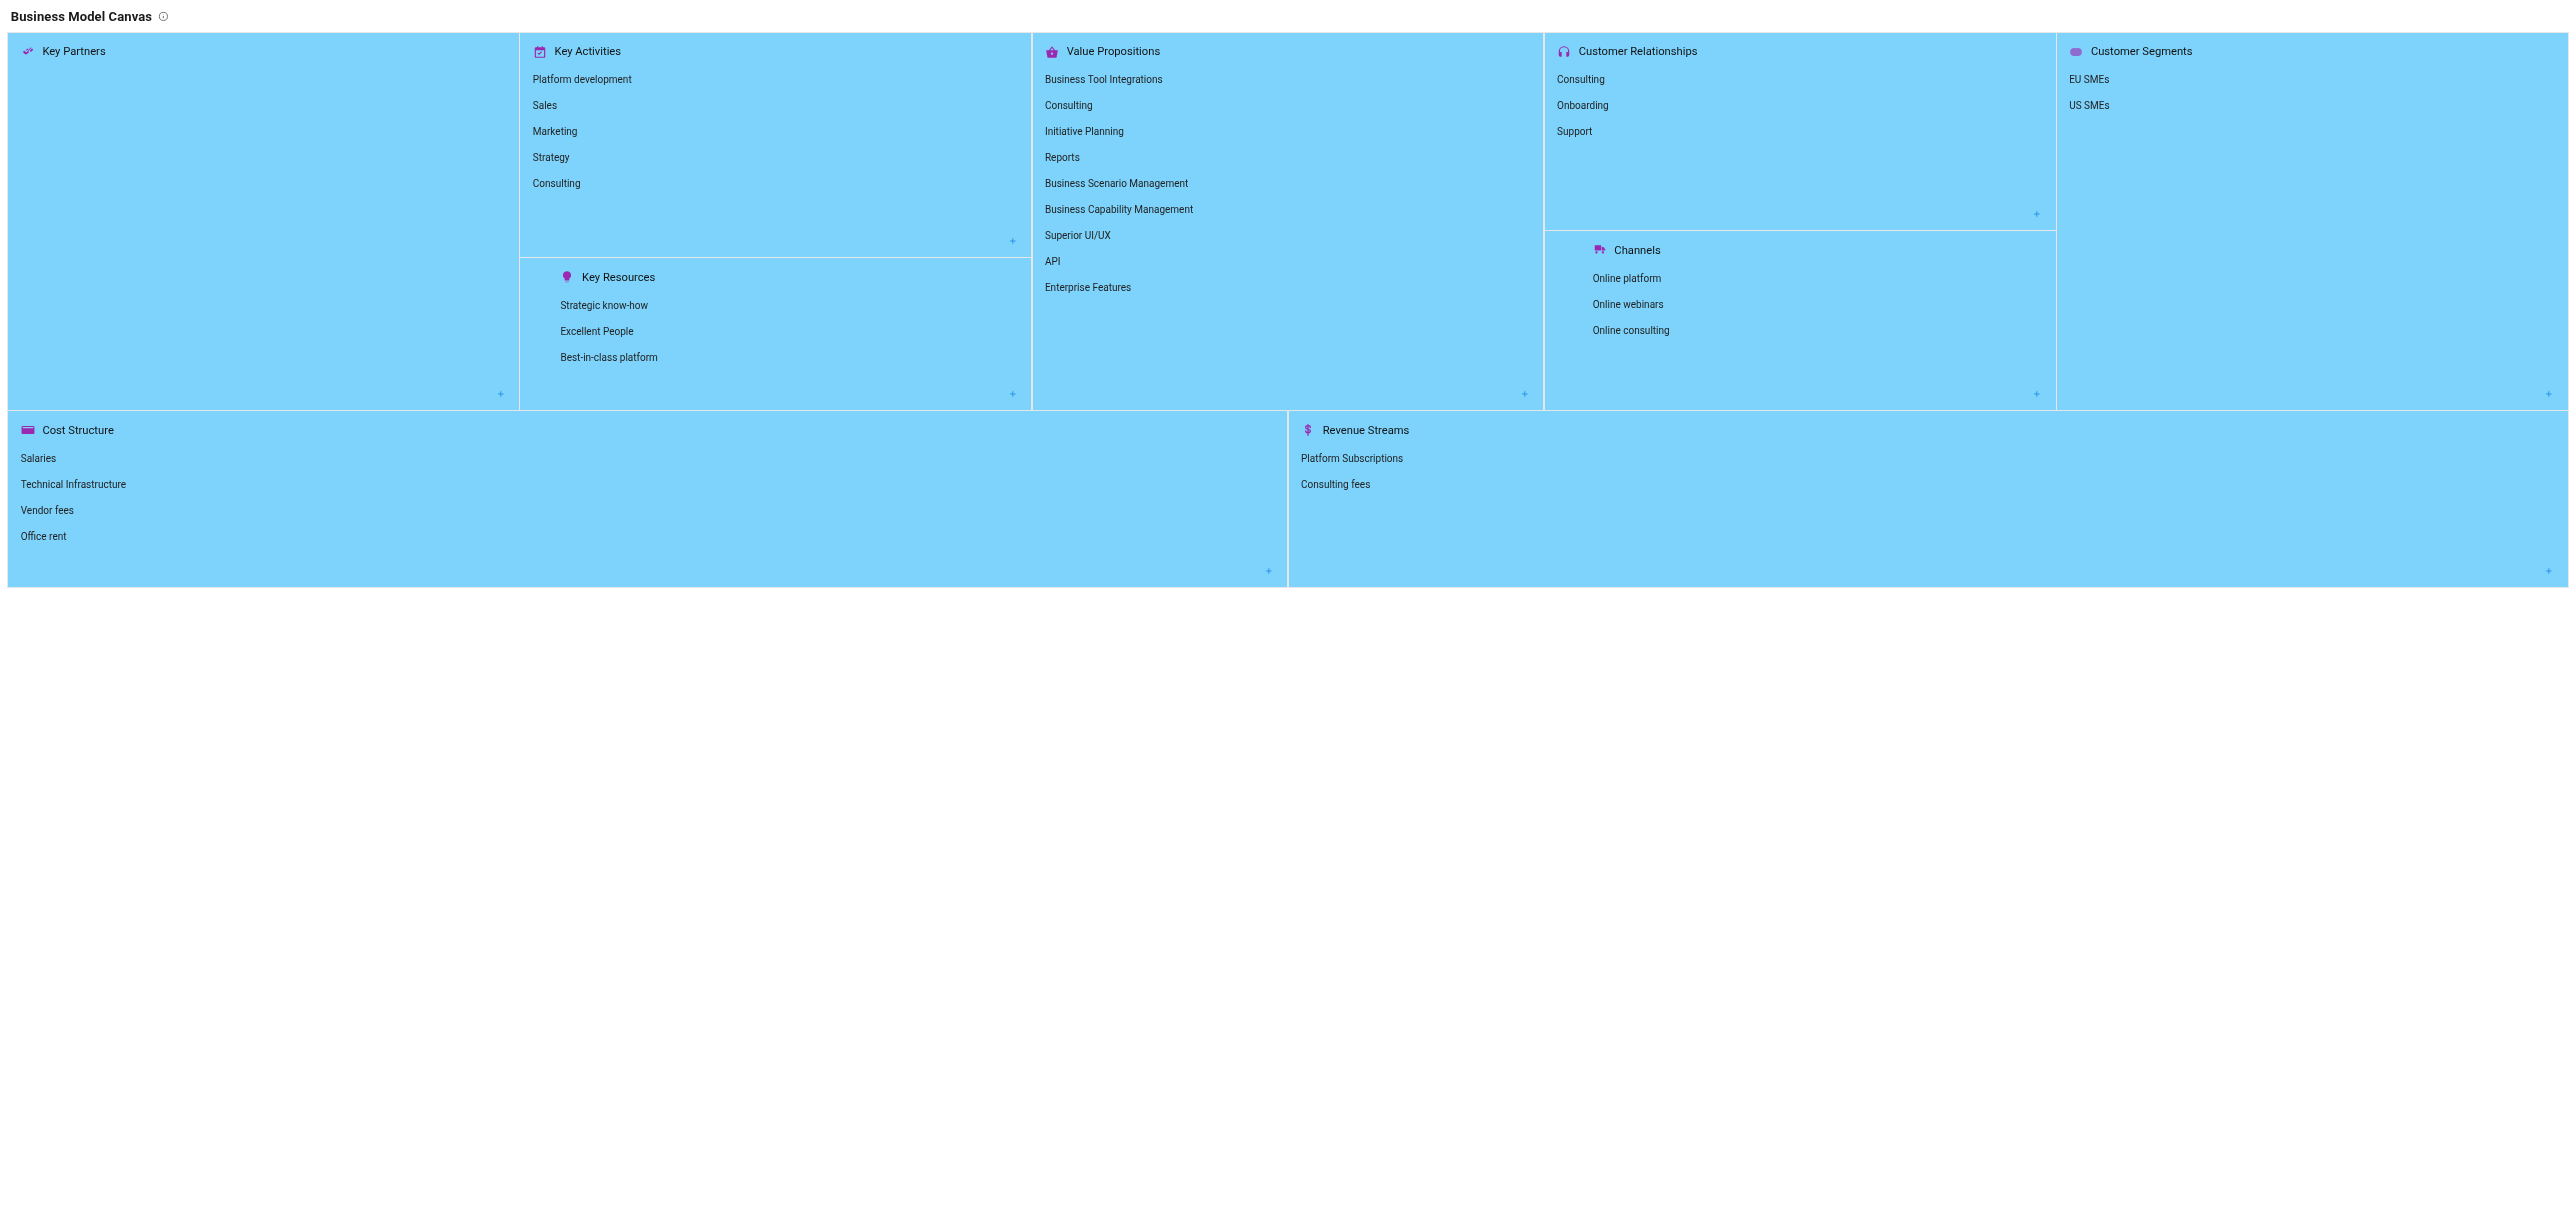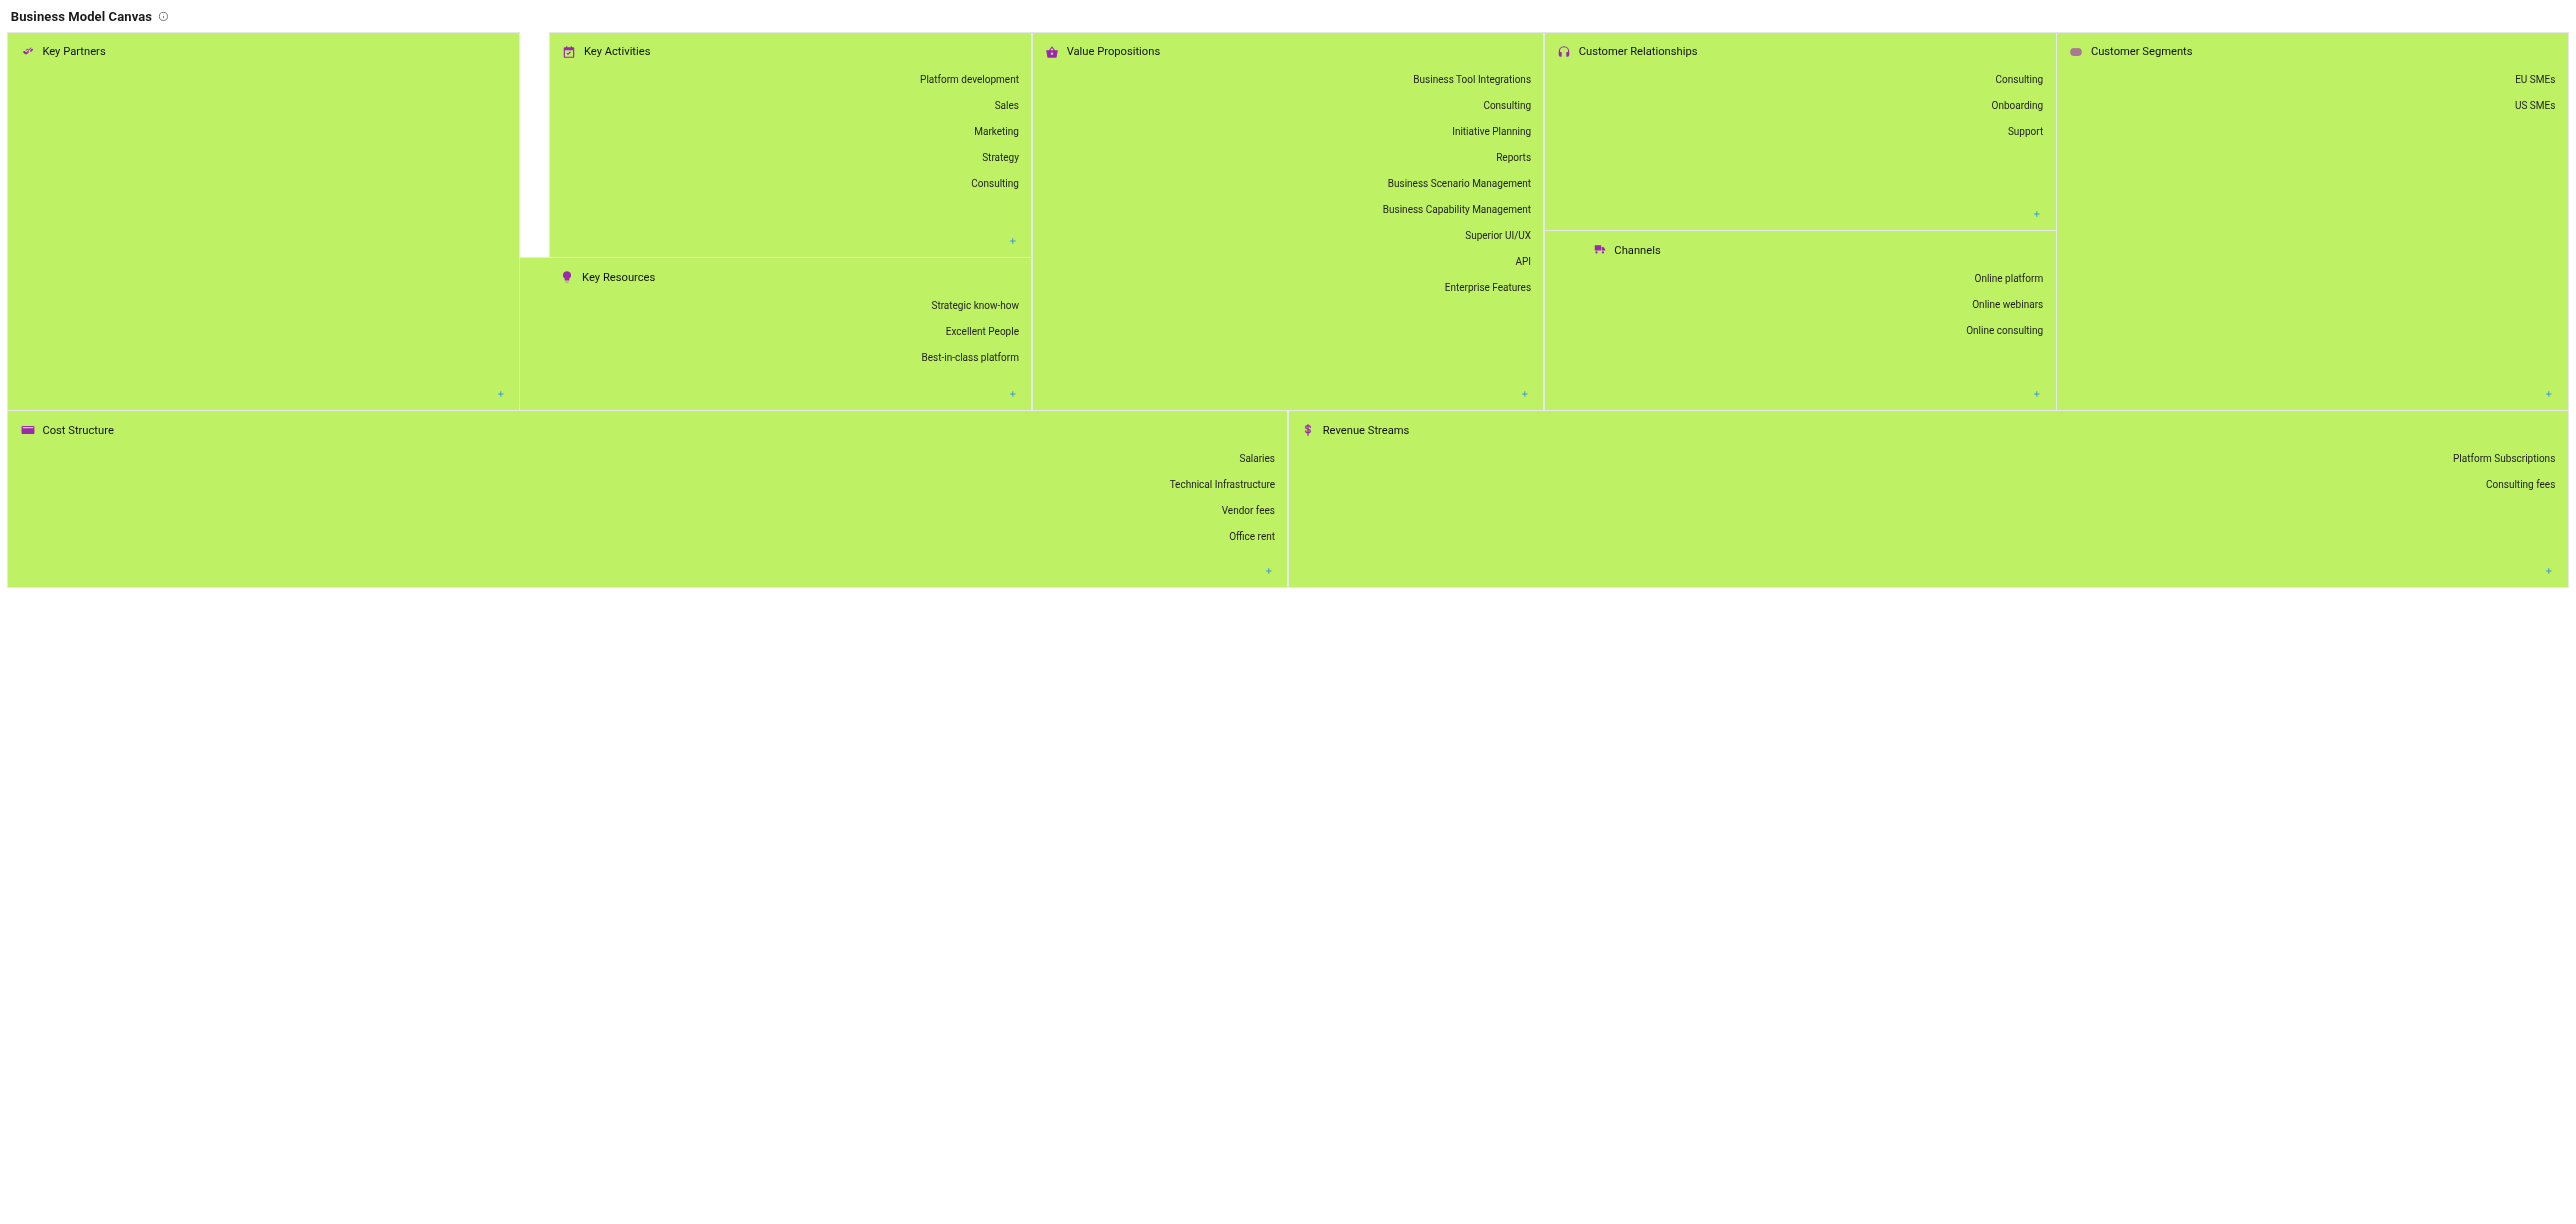--- a/index.html
+++ b/index.html
@@ -43,33 +43,32 @@
     grid-template-columns: repeat(5, 1fr);
     gap: 0;
   }
   .col-stack {
     display: flex;
     flex-direction: column;
   }
   .section {
     position: relative;
     border: 0.8px solid #e5e7eb;
-    background: #bef264;
+    background: #7dd3fc;
     padding: 12.4px 12.4px 28px 12.4px;
     min-height: 93px;
     margin: -0.4px; 
-    text-align: right;
   }
   .top-grid > .section.full-col,
   .col-stack > .section {
     flex: 1 1 auto;
   }
   
   .kp, .cs { min-height: 379px; }
-  .ka { min-height: 226px; margin-left: 29px; }
+  .ka { min-height: 226px; }
   .kr { min-height: 153px; padding-left: 40px; }
   .vp { min-height: 379px; }
   .cr { min-height: 199px; }
   .ch { min-height: 179px; padding-left: 48px; }
 
   .section-header {
     display: flex;
     align-items: center;
     gap: 7.7px;
     margin-bottom: 15.5px;

